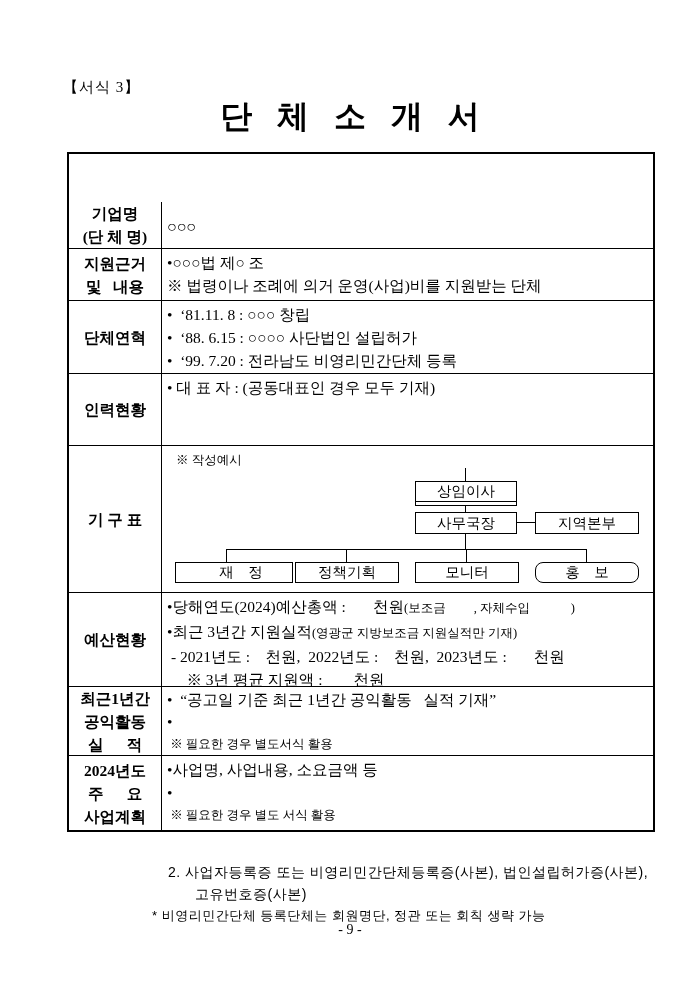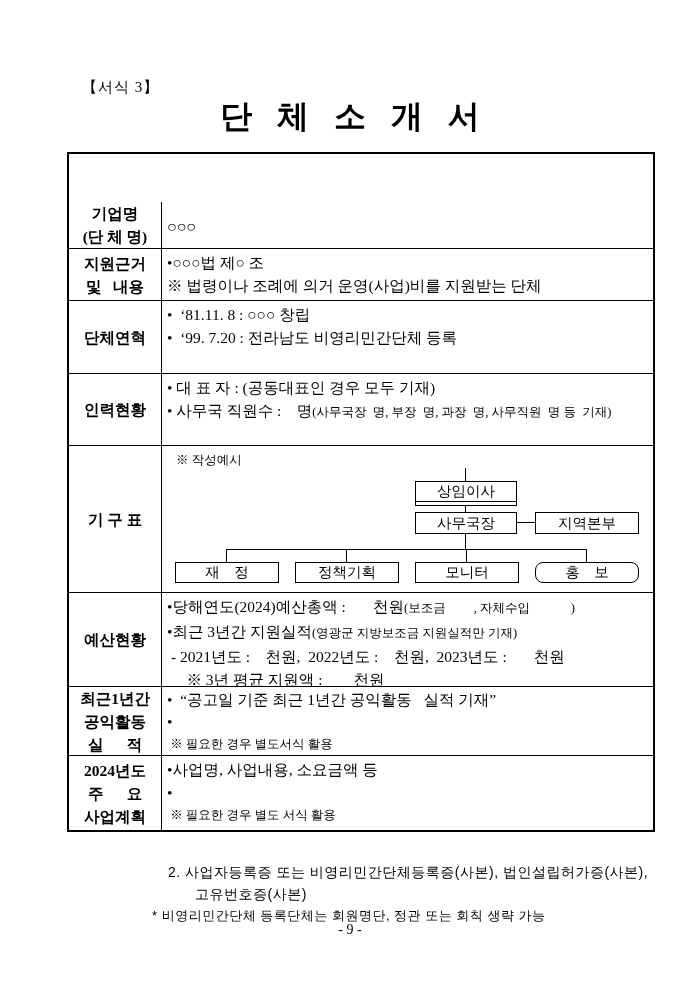--- a/index.html
+++ b/index.html
@@ -1,20 +1,20 @@
 <!DOCTYPE html>
 <html><head>
 <meta charset="utf-8">
 <style>
   html,body { margin:0; padding:0; background:#fff; }
   .page {
     position:relative; width:700px; height:990px; background:#ffffff; color:#000;
     font-family:"Liberation Serif","DejaVu Serif",serif; overflow:hidden;
   }
-  .form-tag { position:absolute; left:82px; top:78px; font-size:15px; letter-spacing:1px; }
+  .form-tag { position:absolute; left:63px; top:78px; font-size:15px; letter-spacing:1px; }
   .doc-title {
     position:absolute; left:0; right:0; top:95px; text-align:center;
     font-family:"Liberation Sans","DejaVu Sans",sans-serif; font-weight:bold;
     font-size:32px; letter-spacing:8px; padding-left:8px; white-space:pre;
   }
   .form-table { position:absolute; left:67px; top:152px; width:584px; border:2px solid #000; }
   .row { display:flex; border-top:1px solid #000; }
   .row:first-child { border-top:none; }
   .label-cell {
     width:92px; flex:0 0 92px; border-right:1px solid #000;
@@ -37,21 +37,21 @@
   .org-note { position:absolute; left:14px; top:6px; font-size:12.5px; white-space:pre; }
   .org-box {
     position:absolute; border:1px solid #000; background:#fff;
     display:flex; align-items:center; justify-content:center;
     font-size:14.5px; white-space:pre; line-height:1;
   }
   .b-chair { left:253px; top:3px;  width:100px; height:19px;margin-top:36px; }
   .b-stand { left:253px; top:35px; width:100px; height:19px; }
   .b-secr  { left:253px; top:66px; width:100px; height:20px; }
   .b-regn  { left:373px; top:66px; width:102px; height:20px; }
-  .b-d1 { left:13px;  top:116px; width:102px; height:19px; }
+  .b-d1 { left:13px;  top:116px; width:102px; height:19px;padding-left:14px; }
   .b-d2 { left:133px; top:116px; width:102px; height:19px; }
   .b-d3 { left:253px; top:116px; width:102px; height:19px; }
   .b-d4 { left:373px; top:116px; width:102px; height:19px;border-radius:8px; }
   .conn { position:absolute; background:#000; }
   .c-v1 { left:303px; top:22px;  width:1px; height:13px; }
   .c-v2 { left:303px; top:54px;  width:1px; height:12px; }
   .c-h1 { left:353px; top:76px;  width:20px; height:1px; }
   .c-v3 { left:303px; top:86px;  width:1px; height:17px; }
   .c-hm { left:64px;  top:103px; width:361px; height:1px; }
   .c-d1 { left:64px;  top:103px; width:1px; height:13px; }
@@ -100,31 +100,31 @@
         <div class="line">※ 법령이나 조례에 의거 운영(사업)비를 지원받는 단체</div>
       </div>
     </div>
 
     <div class="row r4">
       <div class="label-cell">
         <div class="lbl">단체연혁</div>
       </div>
       <div class="content-cell">
         <div class="line">•  ‘81.11. 8 : ○○○ 창립</div>
+        <div class="line">•  ‘88. 6.15 : ○○○○ 사단법인 설립허가</div>
         <div class="line">•  ‘99. 7.20 : 전라남도 비영리민간단체 등록</div>
       </div>
     </div>
 
     <div class="row r5">
       <div class="label-cell">
         <div class="lbl">인력현황</div>
       </div>
       <div class="content-cell">
         <div class="line">• 대 표 자 : (공동대표인 경우 모두 기재)</div>
-        <div class="line"><span>• 사무국 직원수 :    명</span><span class="small">(사무국장  명, 부장  명, 과장  명, 사무직원  명 등  기재)</span></div>
       </div>
     </div>
 
     <div class="row r6">
       <div class="label-cell">
         <div class="lbl">기 구 표</div>
       </div>
       <div class="content-cell">
         <div class="org-wrap">
           <div class="org-note">※ 작성예시</div>

